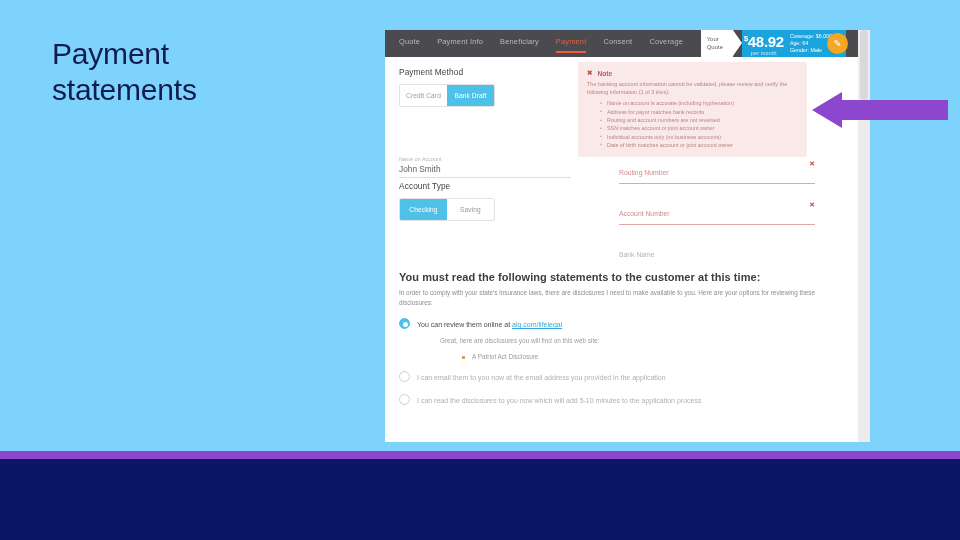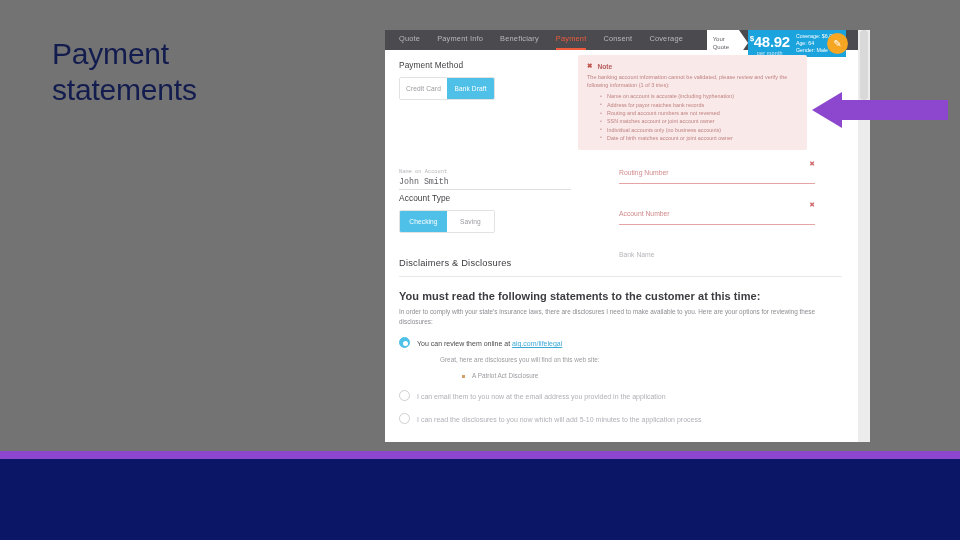--- a/index.html
+++ b/index.html
@@ -5,21 +5,21 @@
   html, body {
     margin: 0; padding: 0;
     width: 960px; height: 540px;
     overflow: hidden;
     background: #ffffff;
     font-family: "Liberation Sans", sans-serif;
   }
   #slide {
     position: relative;
     width: 960px; height: 540px;
-    background: #737373;
+    background: #7dd3fc;
     overflow: hidden;
   }
 
   
   #slide-title {
     position: absolute;
     left: 52px; top: 36px;
     width: 300px;
     font-size: 30px;
     line-height: 36px;
@@ -75,21 +75,21 @@
   #app-body {
     position: absolute;
     left: 0; top: 0;
     width: 473px; height: 412px;
     overflow: hidden;
   }
 
   
   #app-nav {
     position: relative;
-    height: 20px;
+    height: 27px;
     background: #4a4a4f;
     display: flex;
     align-items: center;
     padding-left: 14px;
     box-sizing: border-box;
   }
   .nav-item {
     font-size: 7.4px;
     color: #b9b9bd;
     margin-right: 17px;
@@ -129,21 +129,21 @@
   #quote-chev {
     width: 0; height: 0;
     border-top: 13.5px solid transparent;
     border-bottom: 13.5px solid transparent;
     border-left: 9px solid #ffffff;
   }
   #quote-main {
     background: #1ba3dd;
     display: flex;
     align-items: center;
-    padding: 0 8px 0 2px;
+    padding: 0 14px 0 2px;
     box-sizing: border-box;
   }
   #quote-price-wrap { color: #ffffff; text-align: center; margin-right: 6px; }
   #quote-price {
     font-size: 15px; font-weight: 700; line-height: 15px; letter-spacing: -0.3px;
   }
   #quote-price sup { font-size: 8px; vertical-align: super; font-weight: 700; }
   #quote-period { font-size: 5.4px; color: #cdeaf8; line-height: 8px; letter-spacing: 0.2px; }
   #quote-details { color: #ffffff; font-size: 5.3px; line-height: 7.2px; white-space: nowrap; }
   #quote-edit {
@@ -205,21 +205,21 @@
     font-size: 5.4px; line-height: 8.3px; color: #c08383;
     position: relative; padding-left: 7px;
   }
   #note-list li::before {
     content: "•";
     position: absolute; left: 0; top: -0.5px;
     color: #c79a9a;
   }
 
   
-  #name-block { margin-top: 69px; width: 172px; font-family: Liberation Mono, monospace; }
+  #name-block { margin-top: 49px; width: 172px; }
   .field-label { font-size: 5.2px; color: #b4b4ba; letter-spacing: 0.1px; }
   .field-value {
     font-size: 8.3px; color: #5f5f64; padding-top: 2px; padding-bottom: 3px;
     border-bottom: 1px solid #dedede;
   }
   #acct-type-label { margin-top: 3px; }
 
   
   #right-fields {
     position: absolute;
@@ -381,21 +381,20 @@
         <div class="err-field">
           <span class="ph">Account Number</span>
           <span class="xmark">✖</span>
         </div>
         <div class="plain-field">
           <span class="ph">Bank Name</span>
         </div>
       </div>
 
       <div id="disclaimers">
-        <div id="disc-title">Disclaimers &amp; Disclosures</div>
         <div id="disc-lead">You must read the following statements to the customer at this time:</div>
         <div id="disc-sub">In order to comply with your state's insurance laws, there are disclosures I need to make available to you. Here are your options for reviewing these disclosures:</div>
 
         <div class="radio-row">
           <div class="radio sel"></div>
           <div class="radio-label"><span>You can review them online at </span><span class="radio-link">aig.com/lifelegal</span></div>
         </div>
 
         <div id="sub-note">Great, here are disclosures you will find on this web site:</div>
         <div id="sub-bullet">A Patriot Act Disclosure</div>

